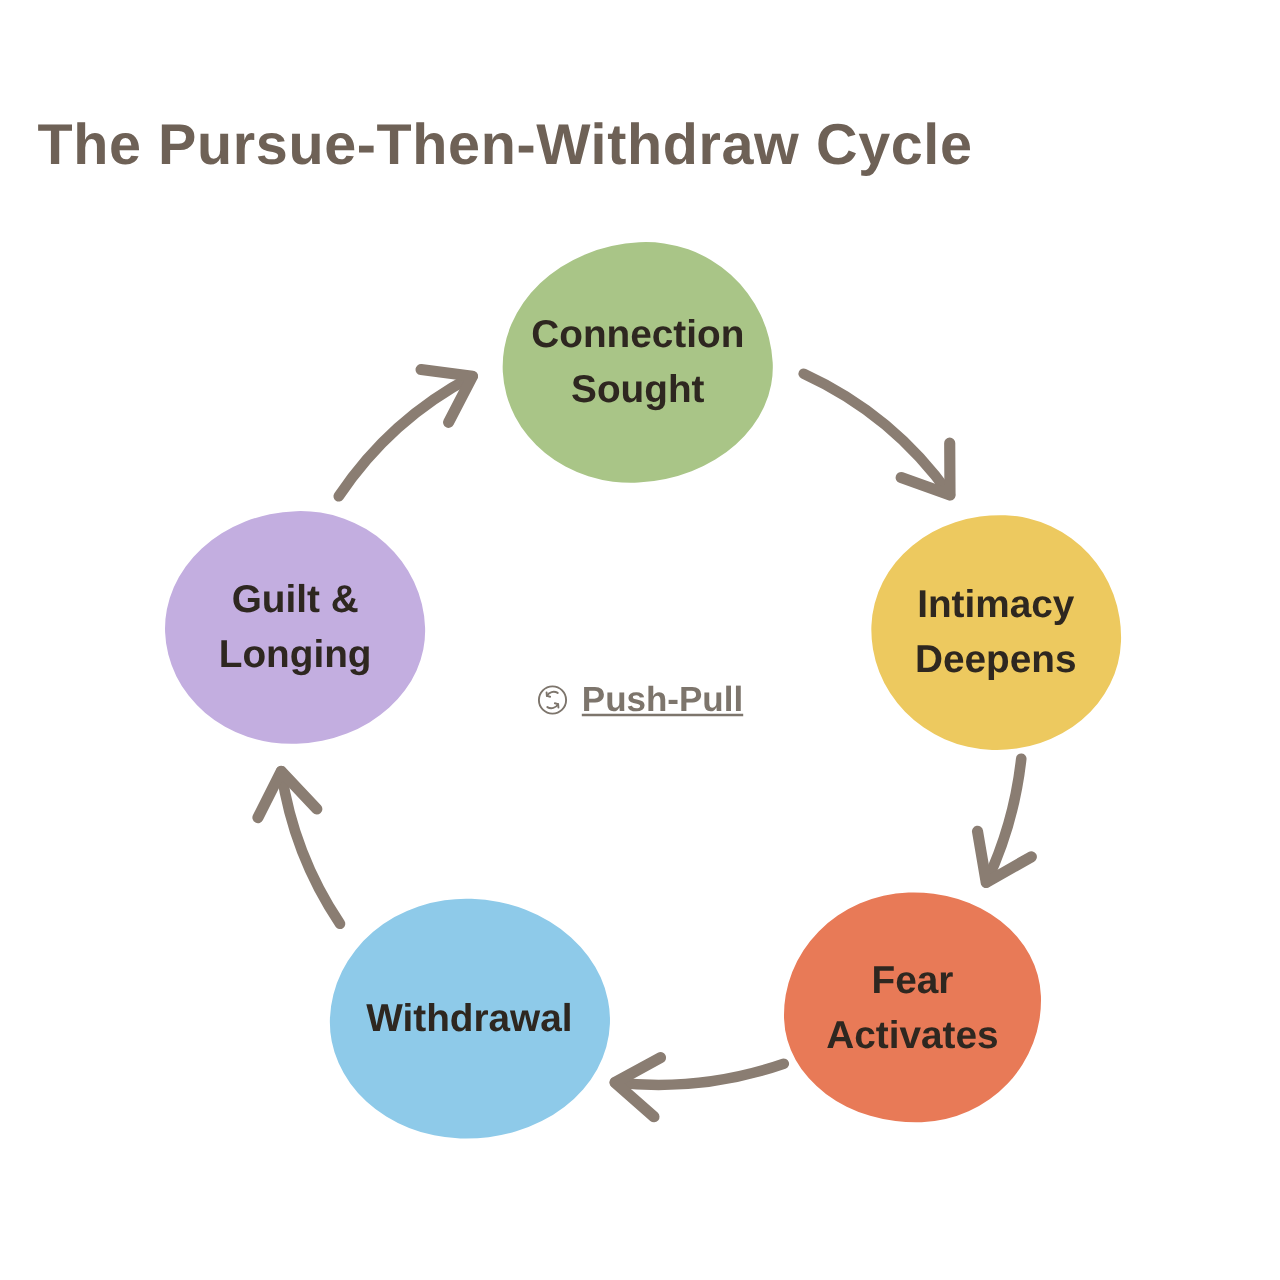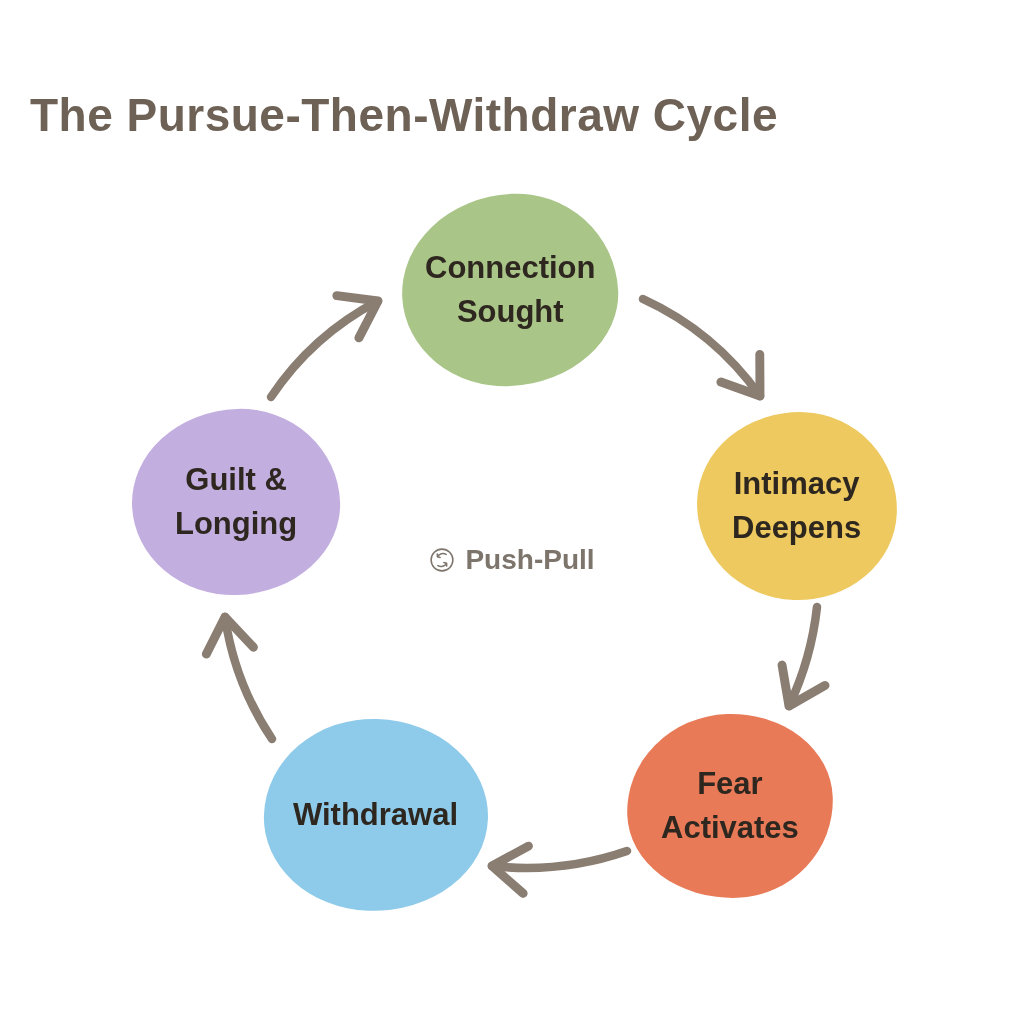--- a/index.html
+++ b/index.html
@@ -35,21 +35,21 @@
   .node-guilt{left:132px;top:409px;width:208px;height:186px;
     border-radius:52% 48% 51% 49% / 50% 52% 48% 50%;transform:rotate(-2deg);}
   .node-guilt .node-label{transform:rotate(2deg);}
   .arrows{position:absolute;inset:0;width:1024px;height:1024px;pointer-events:none;}
   .arrow-path{fill:none;stroke:var(--arrow,#8a7d72);stroke-width:8.5;stroke-linecap:round;}
   .arrow-head{fill:none;stroke:var(--arrow,#8a7d72);stroke-width:1.05;
     stroke-linecap:round;stroke-linejoin:round;}
   .center-label{
     position:absolute;left:262px;top:544px;width:500px;
     display:flex;align-items:center;justify-content:center;gap:10px;
-    color:var(--center-text,#7d756c);font-size:28px;font-weight:600;
+    color:var(--center-text,#7d756c);font-size:28px;font-weight:600;text-decoration:underline;
   }
   .cycle-icon svg{display:block;}
   .cycle-icon .ic{fill:none;stroke:var(--center-text,#7d756c);
     stroke-width:1.3;stroke-linecap:round;}
 </style>
 </head>
 <body>
 
 <div class="canvas">
 

